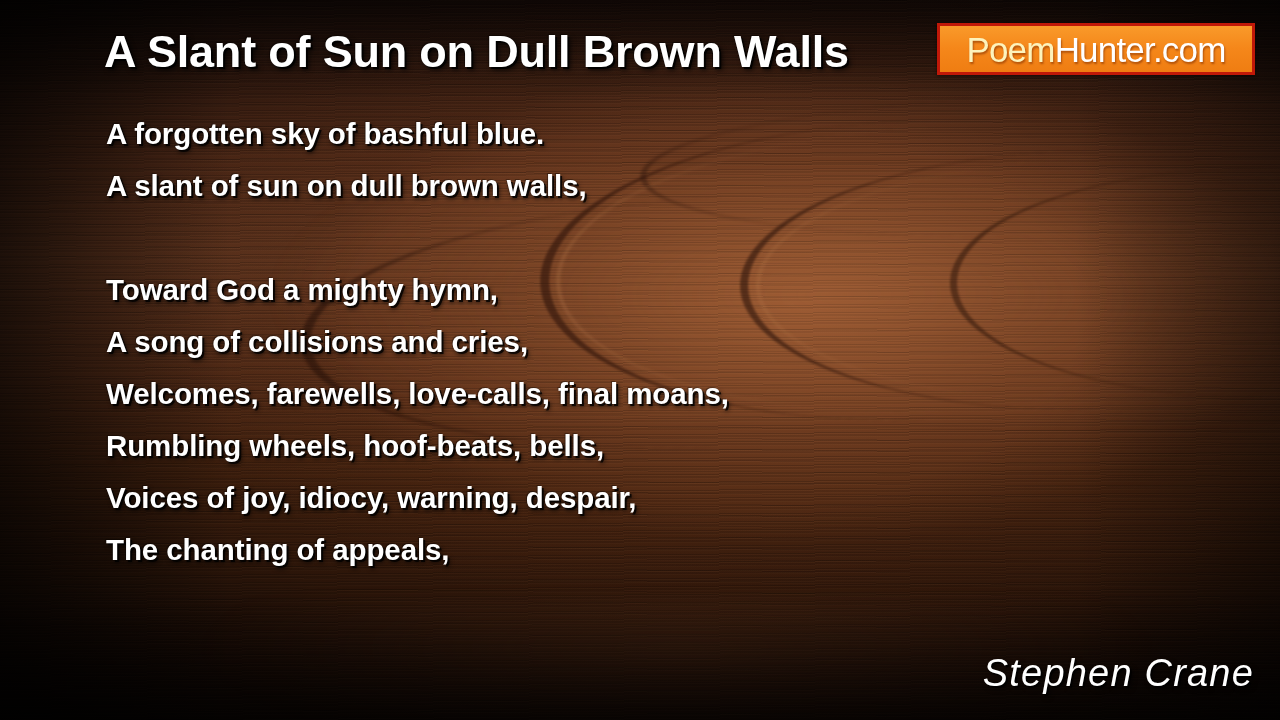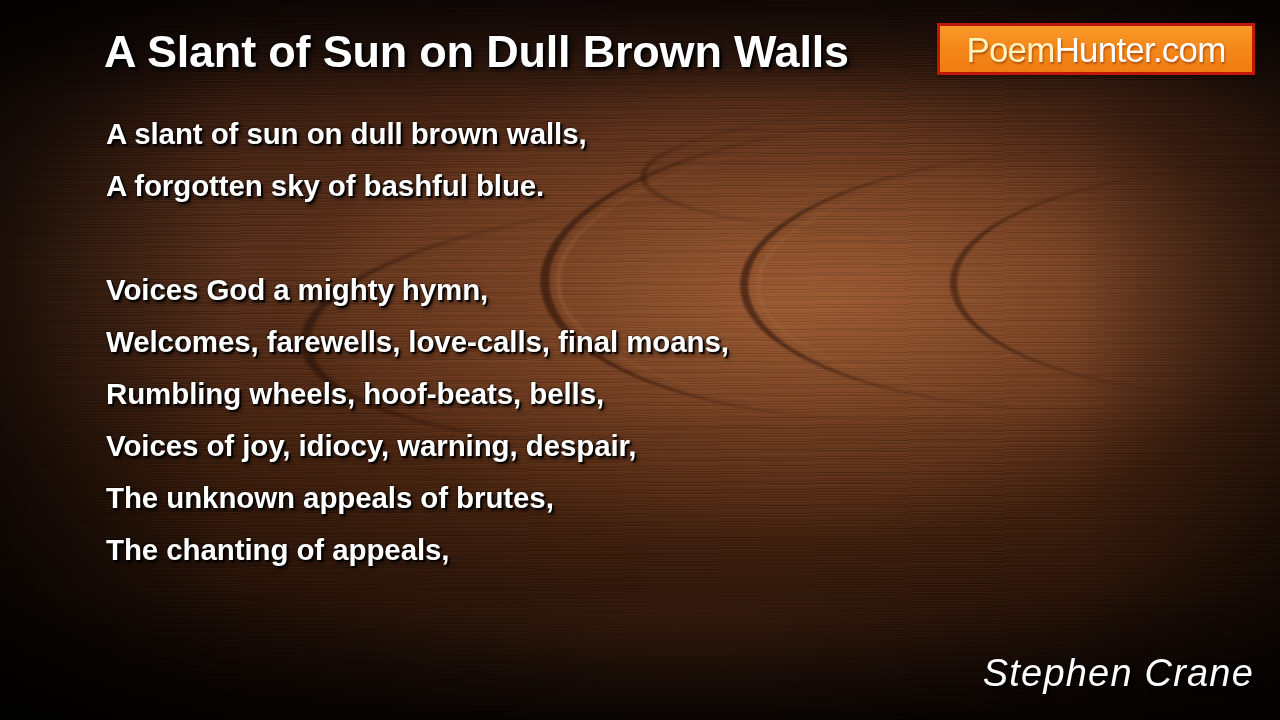--- a/index.html
+++ b/index.html
@@ -282,28 +282,28 @@
   <div class="grain-arc arc2b"></div>
   <div class="grain-arc arc3"></div>
   <div class="grain-arc arc4"></div>
   <div class="vignette"></div>
 
   <div class="content">
 
     <div class="poem-title">A Slant of Sun on Dull Brown Walls</div>
 
     <div class="poem-body">
+      <div class="poem-line">A forgotten sky of bashful blue.</div>
       <div class="poem-line">A slant of sun on dull brown walls,</div>
-      <div class="poem-line">A forgotten sky of bashful blue.</div>
       <div class="poem-line blank"></div>
-      <div class="poem-line">Voices God a mighty hymn,</div>
+      <div class="poem-line">Toward God a mighty hymn,</div>
+      <div class="poem-line">A song of collisions and cries,</div>
       <div class="poem-line">Welcomes, farewells, love-calls, final moans,</div>
       <div class="poem-line">Rumbling wheels, hoof-beats, bells,</div>
       <div class="poem-line">Voices of joy, idiocy, warning, despair,</div>
-      <div class="poem-line">The unknown appeals of brutes,</div>
       <div class="poem-line">The chanting of appeals,</div>
     </div>
 
     <div class="logo-badge">
       <span class="logo-text"><span class="logo-poem">Poem</span><span class="logo-hunter">Hunter.com</span></span>
     </div>
 
     <div class="author-name">Stephen Crane</div>
 
   </div>

